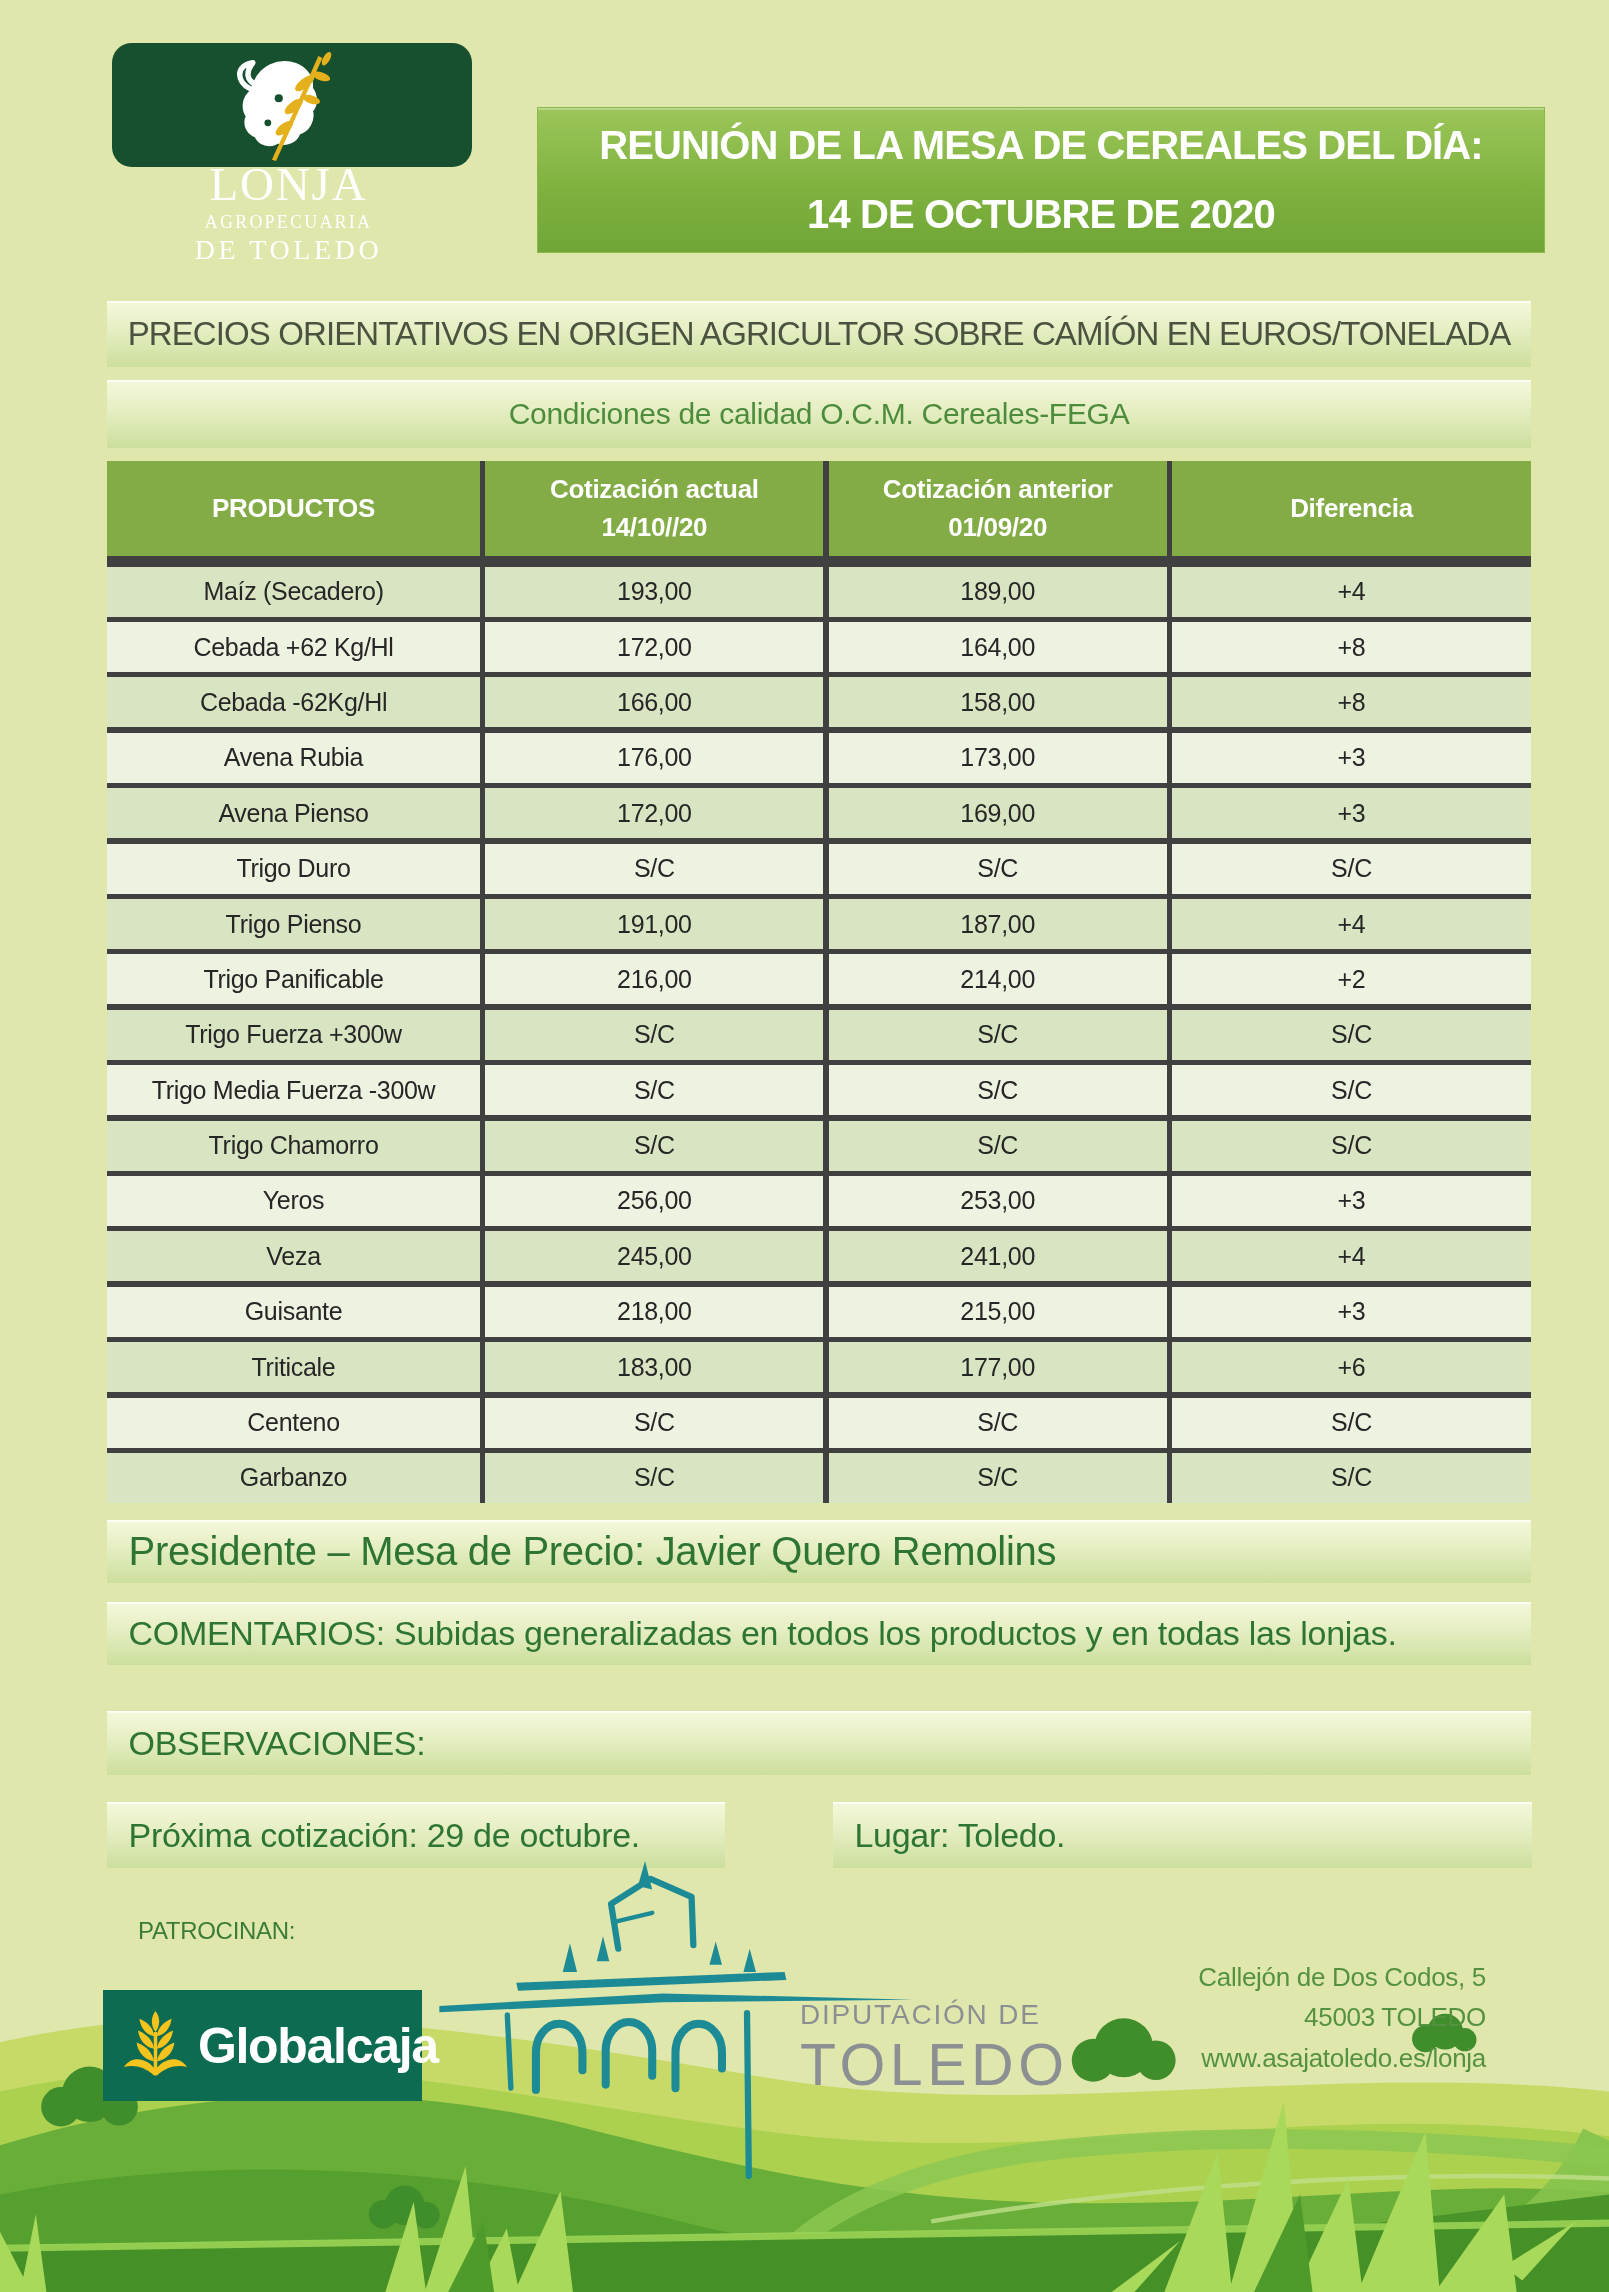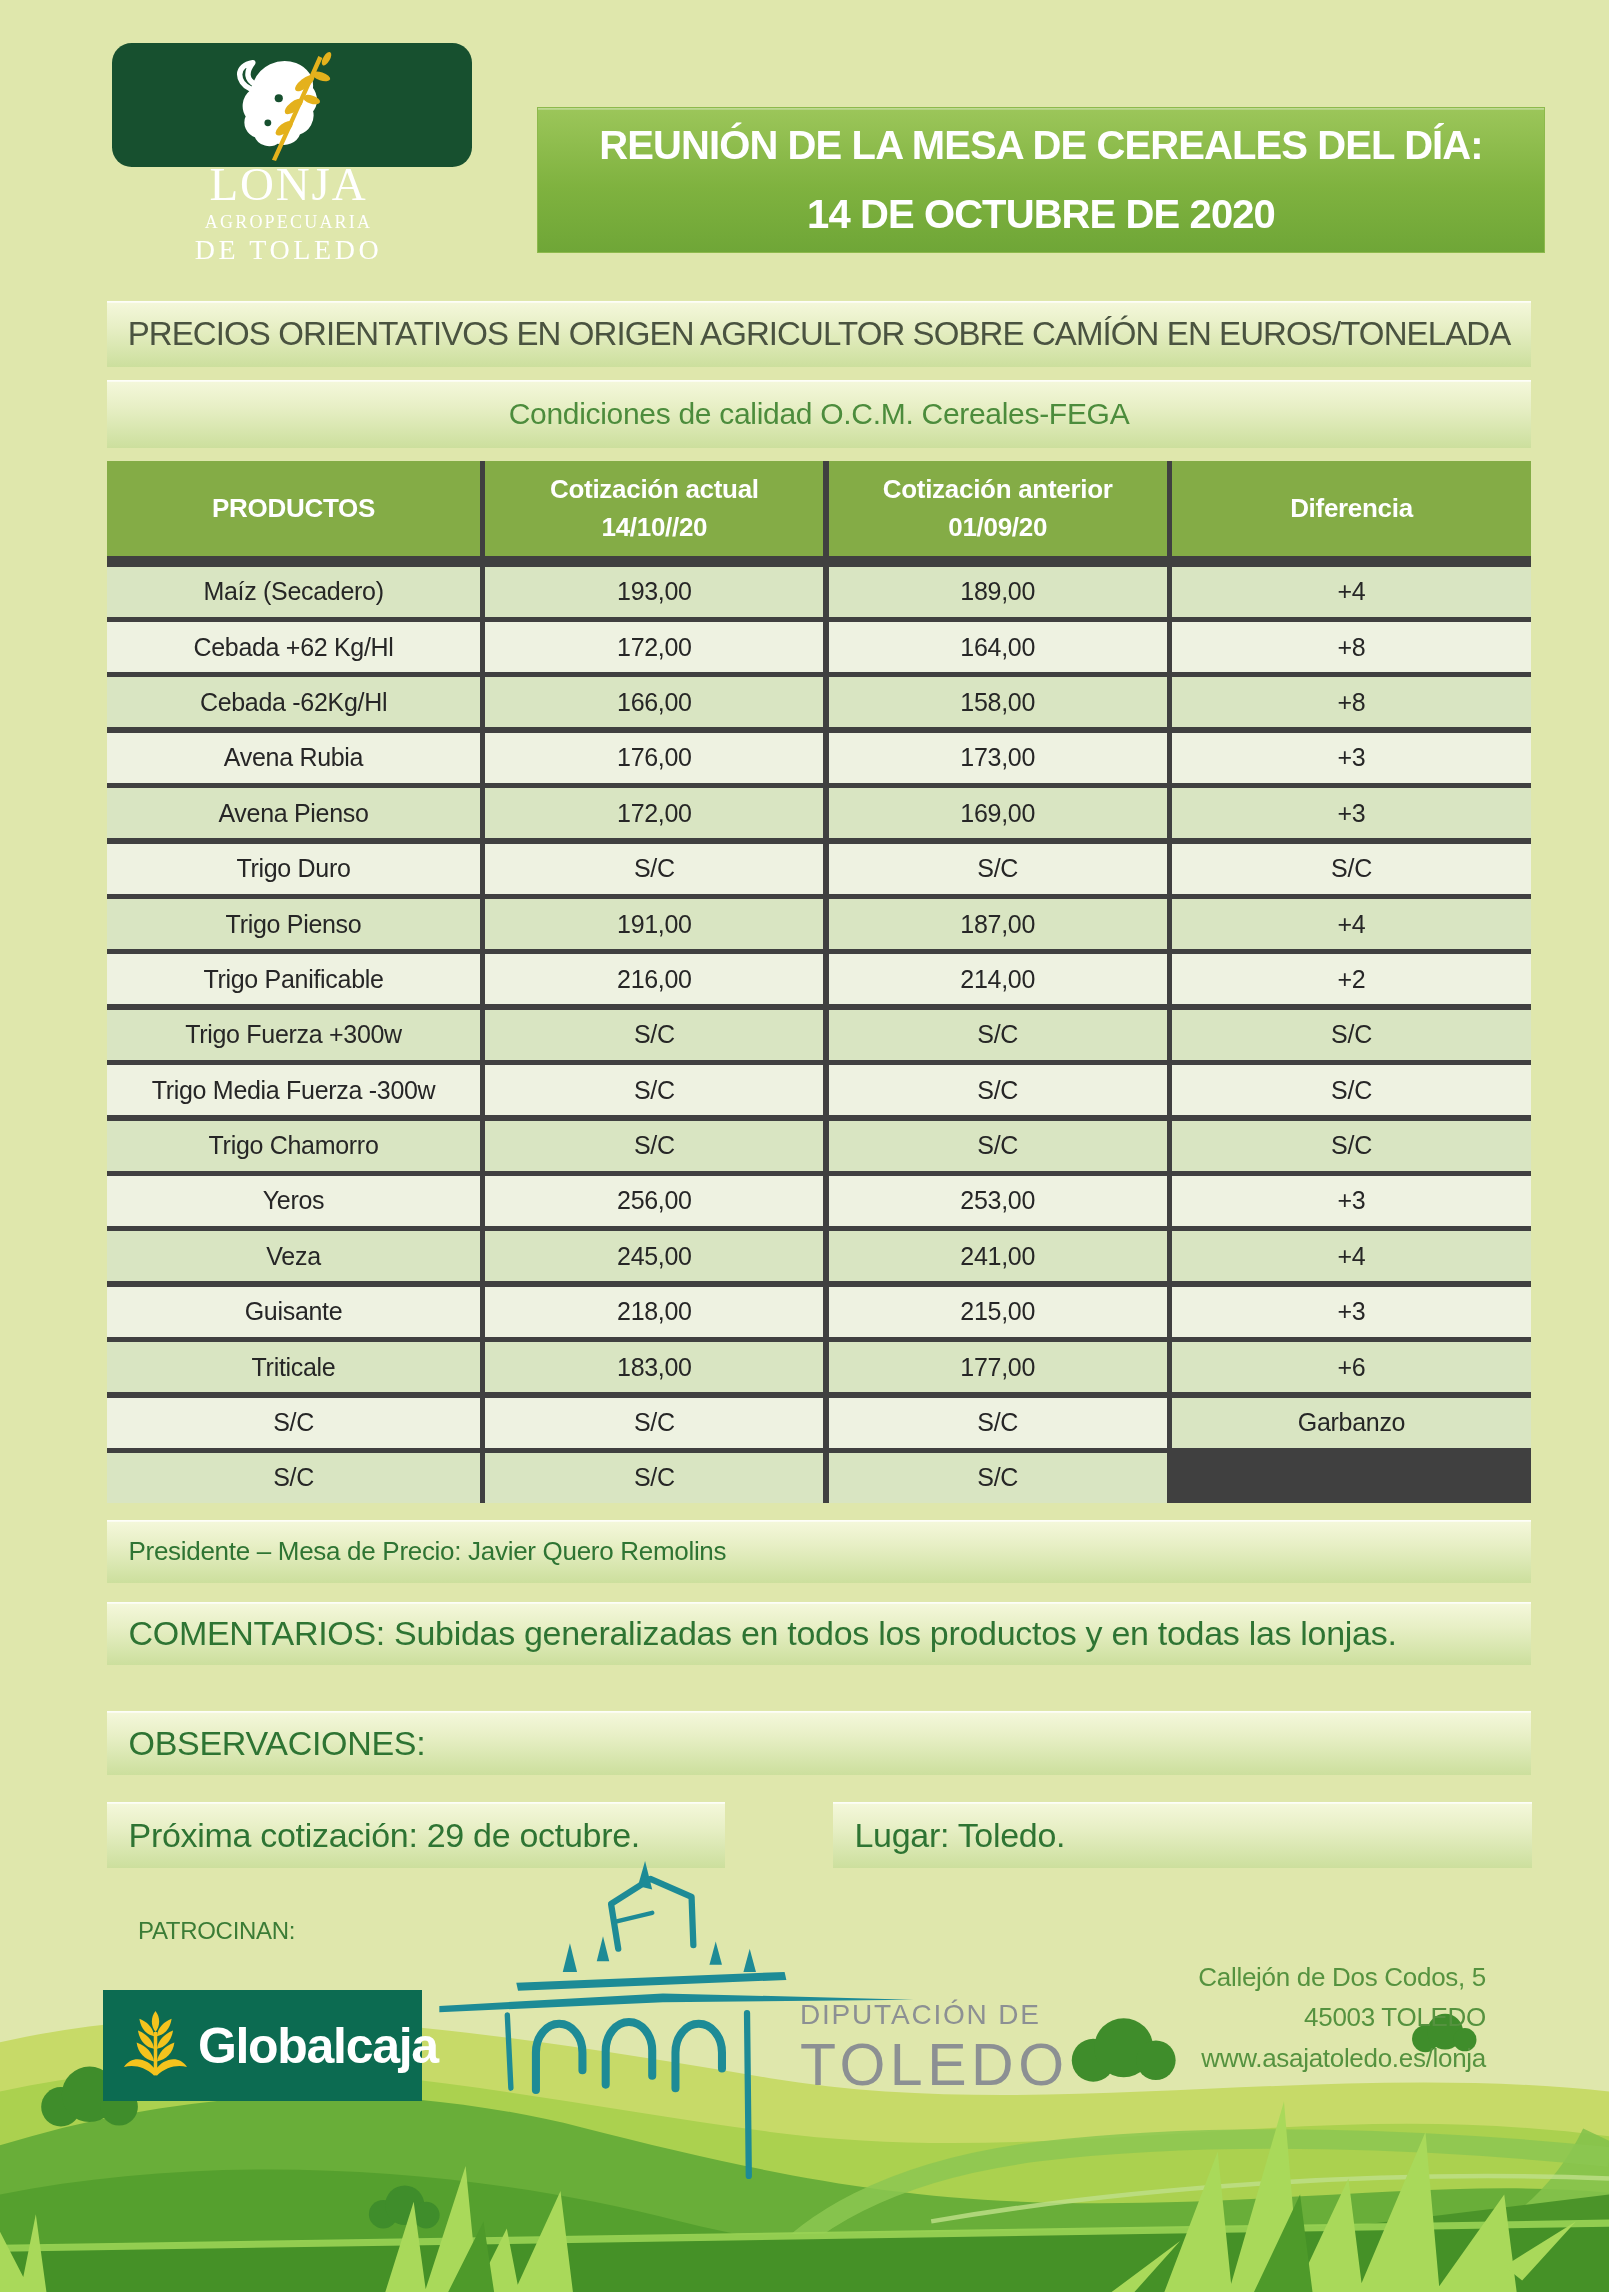--- a/index.html
+++ b/index.html
@@ -42,21 +42,21 @@
   .bar{
     position:absolute;left:107px;width:1424px;
     background:linear-gradient(180deg,var(--bar-top,#f5f8dc) 0%,#e7efc5 40%,var(--bar-bottom,#ccdf9d) 100%);
     box-shadow:inset 0 1.8px 0 rgba(255,255,255,.8);
     display:flex;align-items:center;box-sizing:border-box;
   }
   .bar.center{justify-content:center;text-align:center;}
   .bar.left{justify-content:flex-start;padding-left:21.5px;}
   .bar-precios{top:301px;height:66px;font-size:33px;color:#4a5340;letter-spacing:-0.9px;}
   .bar-condiciones{top:380px;height:68px;font-size:30px;color:#4c8c3c;}
-  .bar-presidente{top:1520px;height:63px;font-size:26px;color:var(--text-green,#2e7433);}
+  .bar-presidente{top:1520px;height:63px;font-size:40px;color:var(--text-green,#2e7433);}
   .bar-comentarios{top:1602px;height:63px;font-size:34px;color:var(--text-green,#2e7433);}
   .bar-observaciones{top:1711px;height:64px;font-size:34px;color:var(--text-green,#2e7433);}
   .bar-proxima{top:1802px;height:66px;width:618px;font-size:34px;color:var(--text-green,#2e7433);}
   .bar-lugar{top:1802px;height:66px;left:833px;width:699px;font-size:34px;color:var(--text-green,#2e7433);}
   
   .price-table{
     position:absolute;left:107px;top:461px;width:1424px;
     background:#404040;
     display:flex;flex-direction:column;
   }
@@ -216,20 +216,21 @@
         <div class="cell odd">241,00</div>
         <div class="cell odd">+4</div>
         <div class="cell even">Guisante</div>
         <div class="cell even">218,00</div>
         <div class="cell even">215,00</div>
         <div class="cell even">+3</div>
         <div class="cell odd">Triticale</div>
         <div class="cell odd">183,00</div>
         <div class="cell odd">177,00</div>
         <div class="cell odd">+6</div>
+        <div class="cell even">Centeno</div>
         <div class="cell even">S/C</div>
         <div class="cell even">S/C</div>
         <div class="cell even">S/C</div>
         <div class="cell odd">Garbanzo</div>
         <div class="cell odd">S/C</div>
         <div class="cell odd">S/C</div>
         <div class="cell odd">S/C</div>
       </div>
   </div>
 

